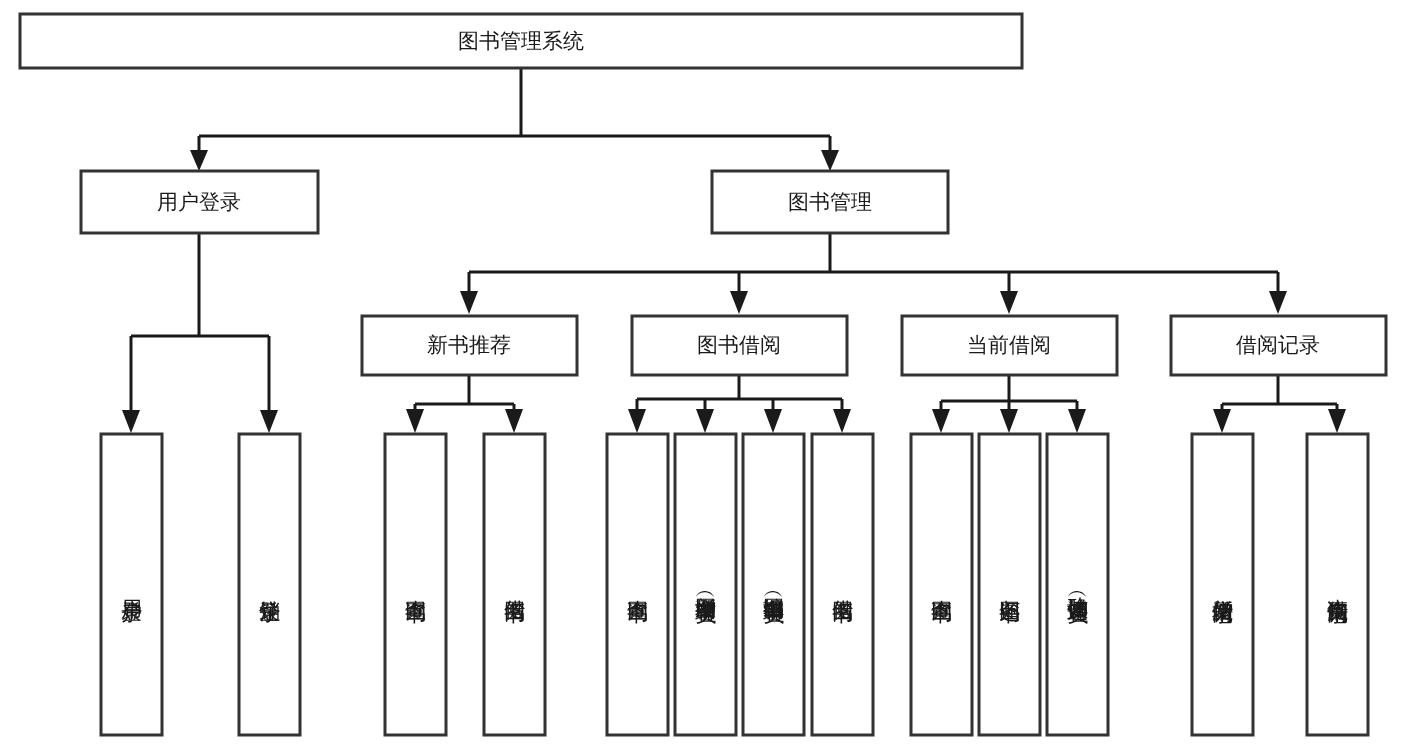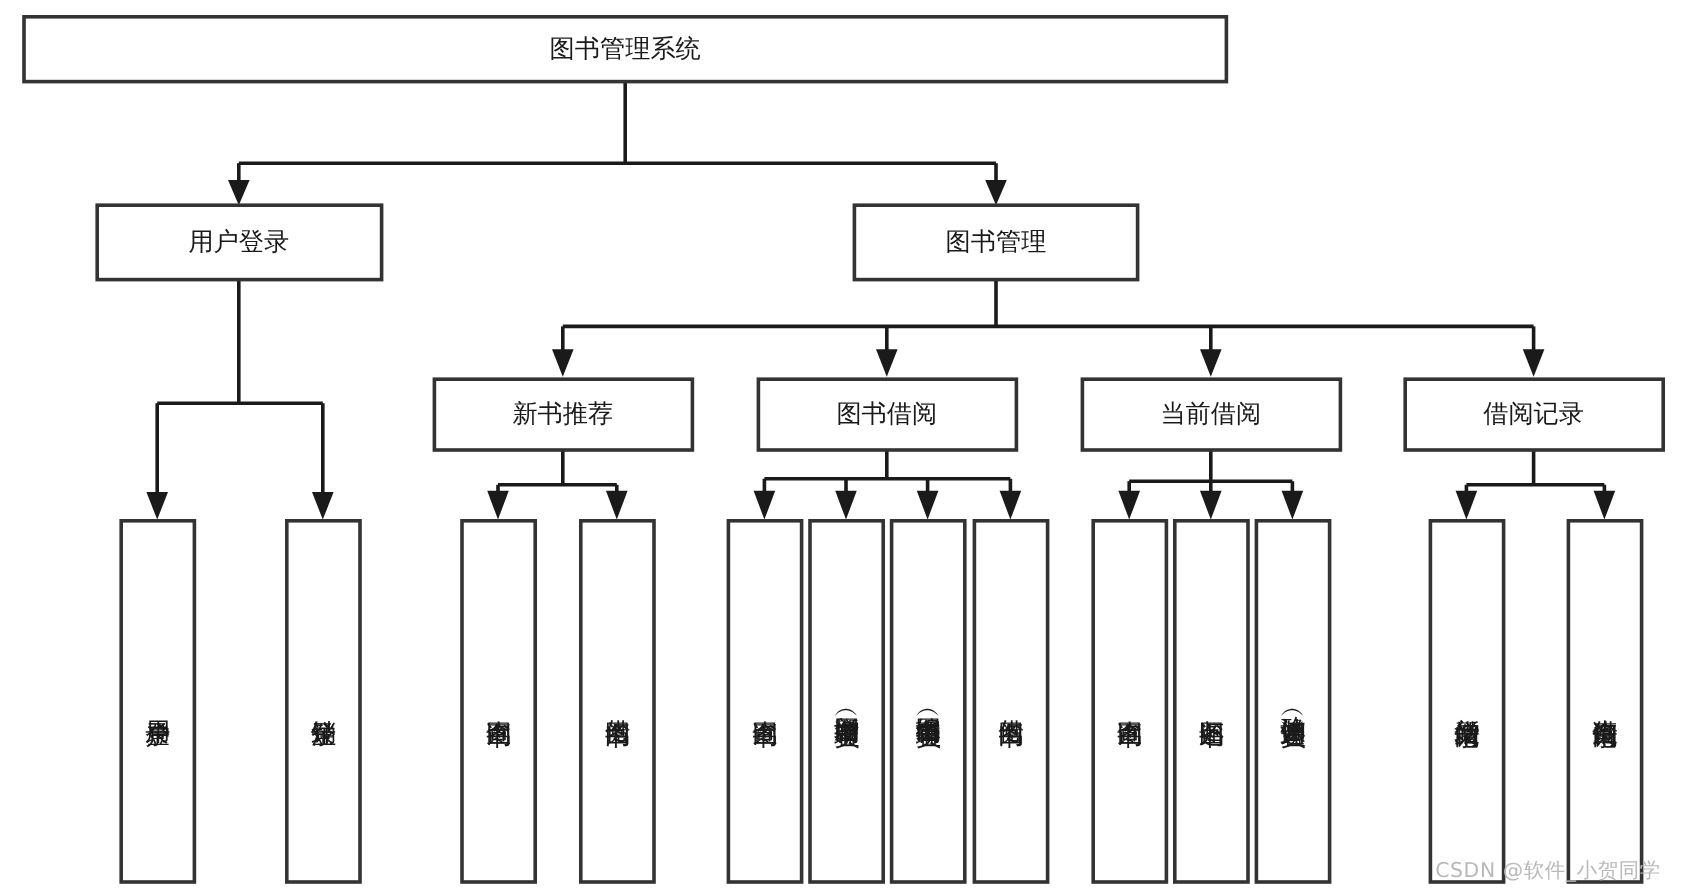--- a/index.html
+++ b/index.html
@@ -203,15 +203,14 @@
   <div class="vlabel" style="left:607px;  top:434px; width:61px; height:301px;">查询图书</div>
   <div class="vlabel" style="left:675px;  top:434px; width:61px; height:301px;">新增图书（管理员）</div>
   <div class="vlabel" style="left:743px;  top:434px; width:61px; height:301px;">编辑图书（管理员）</div>
   <div class="vlabel" style="left:812px;  top:434px; width:61px; height:301px;">借阅图书</div>
   <div class="vlabel" style="left:911px;  top:434px; width:61px; height:301px;">查询图书</div>
   <div class="vlabel" style="left:979px;  top:434px; width:61px; height:301px;">归还图书</div>
   <div class="vlabel" style="left:1047px; top:434px; width:61px; height:301px;">确认归还（管理员）</div>
   <div class="vlabel" style="left:1192px; top:434px; width:61px; height:301px;">新增借阅记录</div>
   <div class="vlabel" style="left:1307px; top:434px; width:61px; height:301px;">查询借阅记录</div>
 
-  <div class="watermark" style="left:1196px; top:714px;">CSDN @软件_小贺同学</div>
 
 </div>
 
 </body></html>

